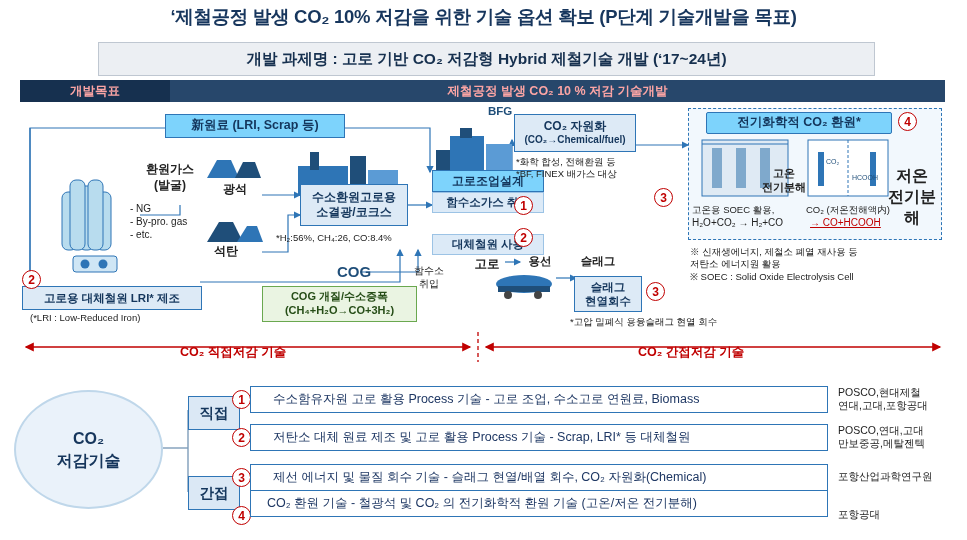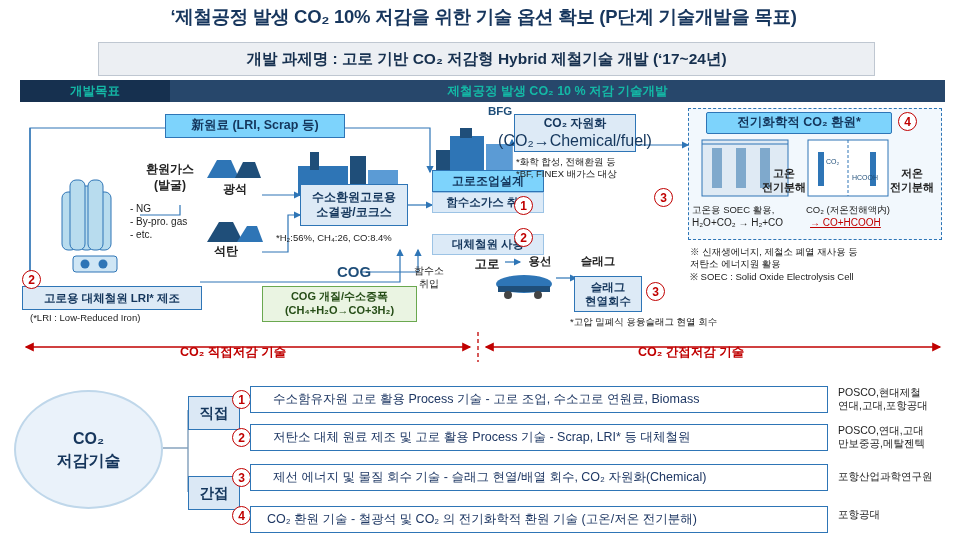--- a/index.html
+++ b/index.html
@@ -22,21 +22,21 @@
 
   
   .subject{
     position:absolute;left:98px;top:42px;width:775px;height:32px;
     background:#eceff3;border:1px solid #bfc7d1;
     display:flex;align-items:center;justify-content:center;
     font-size:15.5px;font-weight:bold;color:#16304f;
   }
   .goalbar{
     position:absolute;left:20px;top:80px;width:925px;height:22px;
-    background:#27476b;color:#14b8a6;font-size:12.5px;font-weight:bold;
+    background:#27476b;color:#fca5a5;font-size:12.5px;font-weight:bold;
   }
   .goalbar .left{position:absolute;left:0;top:0;width:150px;height:22px;
     background:#16304f;display:flex;align-items:center;justify-content:center;}
   .goalbar .right{position:absolute;left:150px;top:0;width:775px;height:22px;
     display:flex;align-items:center;justify-content:center;}
 
   
   .diagram{position:absolute;left:0;top:104px;width:967px;height:246px;}
 
   .box{
@@ -234,21 +234,21 @@
       <rect x="30" y="0" width="12" height="10" fill="#1f4e79"></rect>
     </svg>
     <div class="plain bold" style="left:452px;top:152px;width:70px;text-align:center;font-size:12.5px;">고로</div>
     <div class="plain" style="left:404px;top:160px;width:50px;font-size:10px;white-space:pre-line;text-align:center;">함수소
 취입</div>
 
     <div class="plain bold" style="left:488px;top:0px;width:50px;font-size:11.5px;color:#1f4e79;">BFG</div>
 
     <div class="box b-blue" style="left:514px;top:10px;width:122px;height:38px;font-size:12px;flex-direction:column;">
       <span>CO₂ 자원화</span>
-      <span style="font-size:16px;font-weight:normal;">(CO₂→Chemical/fuel)</span>
+      <span style="font-size:10px;font-weight:bold;">(CO₂→Chemical/fuel)</span>
     </div>
     <div class="plain" style="left:516px;top:52px;width:150px;font-size:9.5px;white-space:pre-line;">*화학 합성, 전해환원 등
 *BF, FINEX 배가스 대상</div>
 
     <div class="plain bold" style="left:518px;top:150px;width:44px;text-align:center;font-size:11.5px;">용선</div>
     <svg style="position:absolute;left:492px;top:166px;width:64px;height:30px">
       <ellipse cx="32" cy="14" rx="28" ry="9" fill="#2e75b6"></ellipse>
       <rect x="6" y="16" width="52" height="6" fill="#1f4e79"></rect>
       <circle cx="16" cy="25" r="4" fill="#444"></circle>
       <circle cx="46" cy="25" r="4" fill="#444"></circle>
@@ -273,21 +273,21 @@
       <rect x="2" y="2" width="80" height="56" fill="#ffffff" stroke="#2e75b6"></rect>
       <line x1="42" y1="2" x2="42" y2="58" stroke="#2e75b6" stroke-dasharray="3,2"></line>
       <rect x="12" y="14" width="6" height="34" fill="#2e75b6"></rect>
       <rect x="64" y="14" width="6" height="34" fill="#2e75b6"></rect>
       <text x="20" y="26" font-size="7" fill="#1f4e79">CO₂</text>
       <text x="46" y="42" font-size="7" fill="#1f4e79">HCOOH</text>
     </svg>
 
     <div class="plain bold" style="left:758px;top:62px;width:52px;text-align:center;font-size:11px;white-space:pre-line;">고온
 전기분해</div>
-    <div class="plain bold" style="left:886px;top:62px;width:52px;text-align:center;font-size:11px;white-space:pre-line;">저온
+    <div class="plain bold" style="left:886px;top:62px;width:52px;text-align:center;font-size:16px;white-space:pre-line;">저온
 전기분해</div>
 
     <div class="plain" style="left:692px;top:100px;width:120px;font-size:9.5px;">고온용 SOEC 활용,</div>
     <div class="plain" style="left:692px;top:112px;width:120px;font-size:10px;">H₂O+CO₂ → H₂+CO</div>
     <div class="plain" style="left:806px;top:100px;width:140px;font-size:9.5px;">CO₂ (저온전해액内)</div>
     <div class="plain redtxt" style="left:810px;top:112px;width:140px;font-size:10px;text-decoration:underline;">→ CO+HCOOH</div>
 
     <div class="plain" style="left:690px;top:142px;width:250px;font-size:9.5px;white-space:pre-line;">※ 신재생에너지, 제철소 폐열 재사용 등
    저탄소 에너지원 활용
 ※ SOEC : Solid Oxide Electrolysis Cell</div>
@@ -320,17 +320,17 @@
     <div class="rowcirc" style="top:50px;">2</div>
     <div class="row" style="top:46px;">저탄소 대체 원료 제조 및 고로 활용 Process 기술 - Scrap, LRI* 등 대체철원</div>
     <div class="org" style="top:46px;white-space:pre-line;">POSCO,연대,고대
 만보중공,메탈젠텍</div>
 
     <div class="rowcirc" style="top:90px;">3</div>
     <div class="row" style="top:86px;">제선 에너지 및 물질 회수 기술 - 슬래그 현열/배열 회수, CO₂ 자원화(Chemical)</div>
     <div class="org" style="top:92px;">포항산업과학연구원</div>
 
     <div class="rowcirc" style="top:128px;">4</div>
-    <div class="row" style="top:128px;padding-left:16px;">CO₂ 환원 기술 - 철광석 및 CO₂ 의 전기화학적 환원 기술 (고온/저온 전기분해)</div>
+    <div class="row" style="top:112px;padding-left:16px;">CO₂ 환원 기술 - 철광석 및 CO₂ 의 전기화학적 환원 기술 (고온/저온 전기분해)</div>
     <div class="org" style="top:130px;">포항공대</div>
   </div>
 
 </div>
 
 </body></html>

